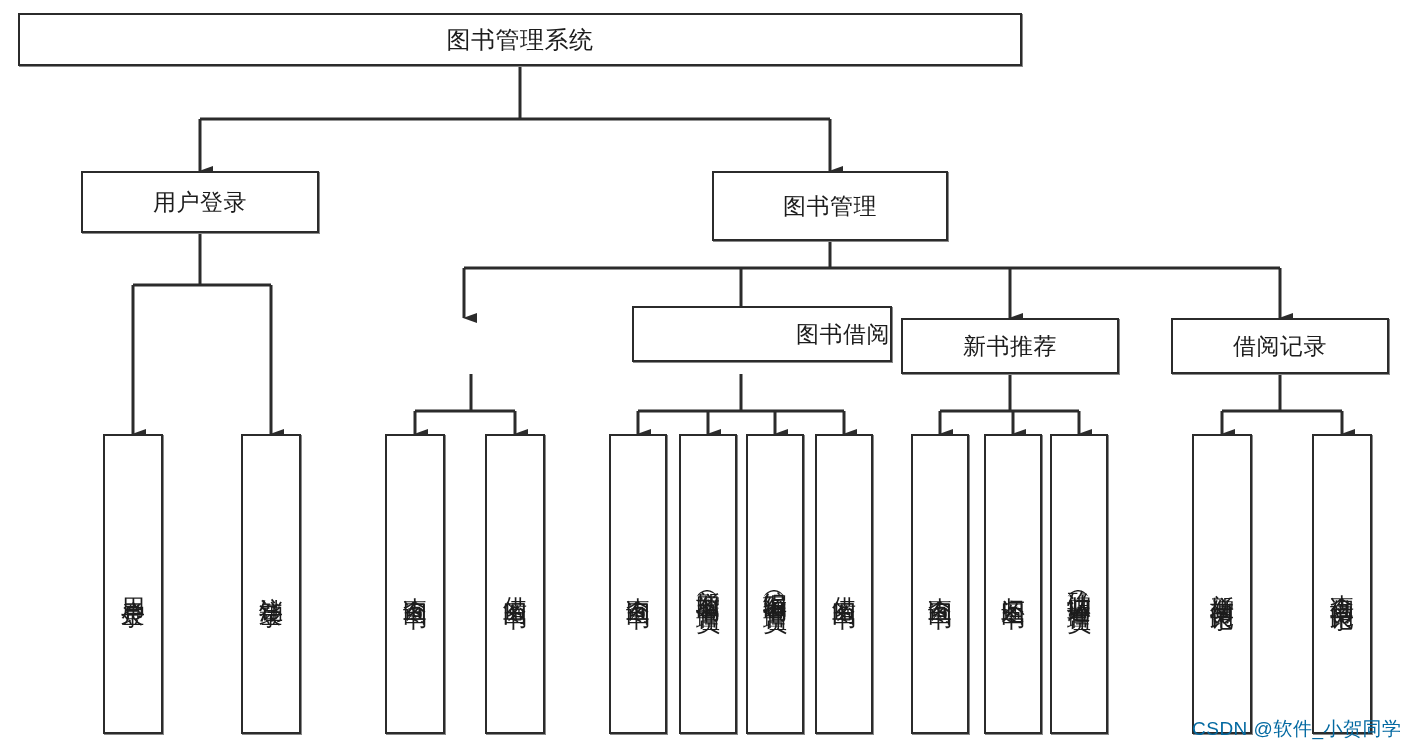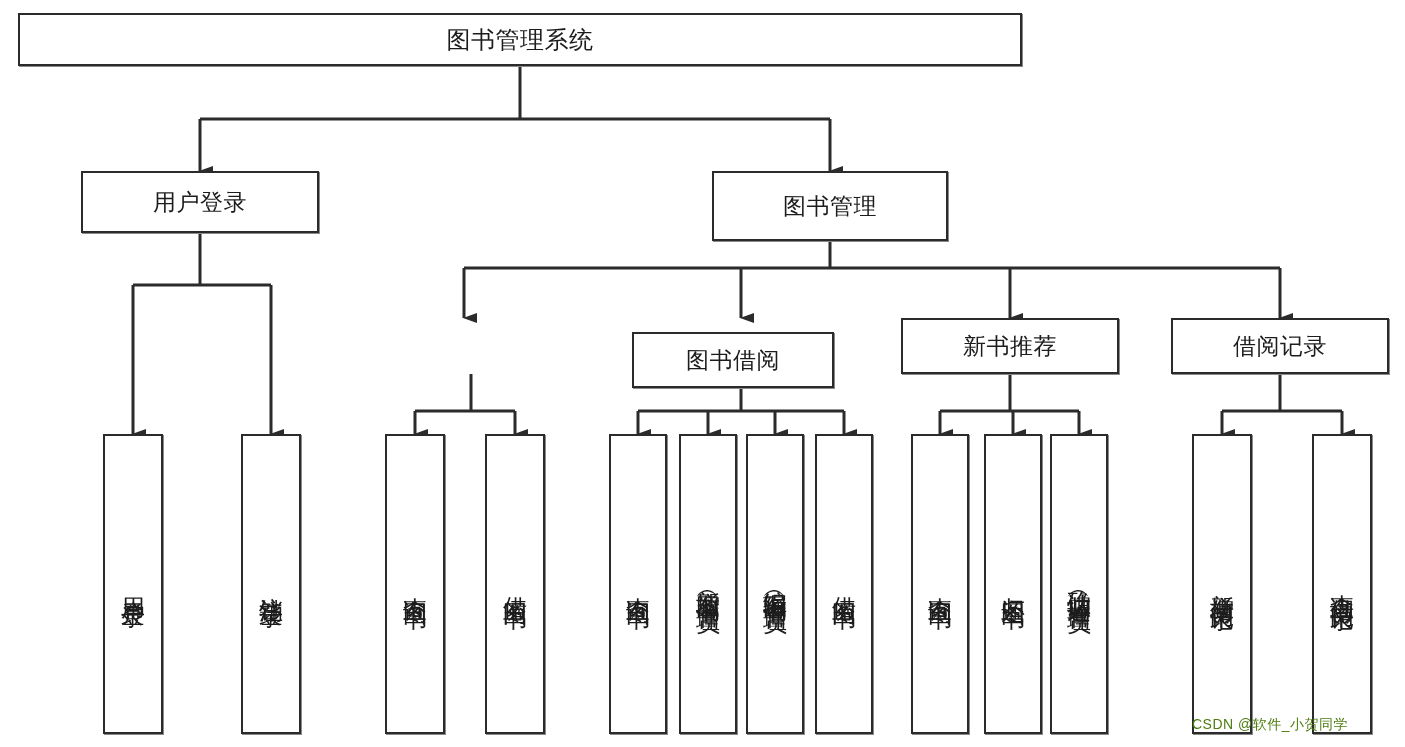--- a/index.html
+++ b/index.html
@@ -52,22 +52,22 @@
   .node-v .node-label {
     writing-mode: vertical-rl;
     text-orientation: upright;
     font-size: 24px;
     letter-spacing: 3px;
     white-space: nowrap;
     max-height: 100%;
   }
   .watermark {
     position: absolute;
-    color: #4d7c0f;
-    font-size: 14px;
+    color: #0369a1;
+    font-size: 19px;
     white-space: nowrap;
     letter-spacing: 0.5px;
     pointer-events: none;
   }
 </style>
 </head>
 <body>
 
 <div id="diagram-root">
 
@@ -118,21 +118,21 @@
     <span class="node-label">图书管理系统</span>
   </div>
 
   <div class="node-box node-h" style="left: 81px; top: 171px; width: 238px; height: 62px;">
     <span class="node-label">用户登录</span>
   </div>
   <div class="node-box node-h" style="left: 712px; top: 171px; width: 236px; height: 70px;">
     <span class="node-label">图书管理</span>
   </div>
 
-  <div class="node-box node-h" style="left: 632px; top: 332px; width: 202px; height: 56px;">
+  <div class="node-box node-h" style="left: 632px; top: 306px; width: 260px; height: 56px; justify-content: flex-end;">
     <span class="node-label">图书借阅</span>
   </div>
   <div class="node-box node-h" style="left: 901px; top: 318px; width: 218px; height: 56px;">
     <span class="node-label">新书推荐</span>
   </div>
   <div class="node-box node-h" style="left: 1171px; top: 318px; width: 218px; height: 56px;">
     <span class="node-label">借阅记录</span>
   </div>
 
   <div class="node-box node-v" style="left: 103px; top: 434px; width: 60px; height: 300px;">

